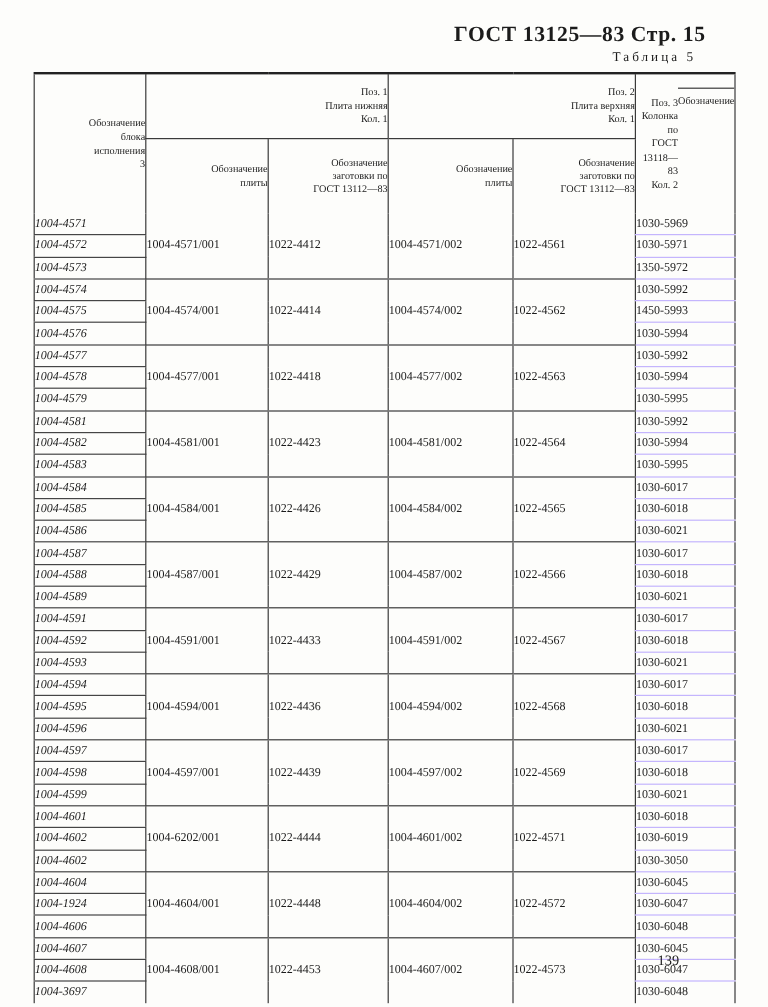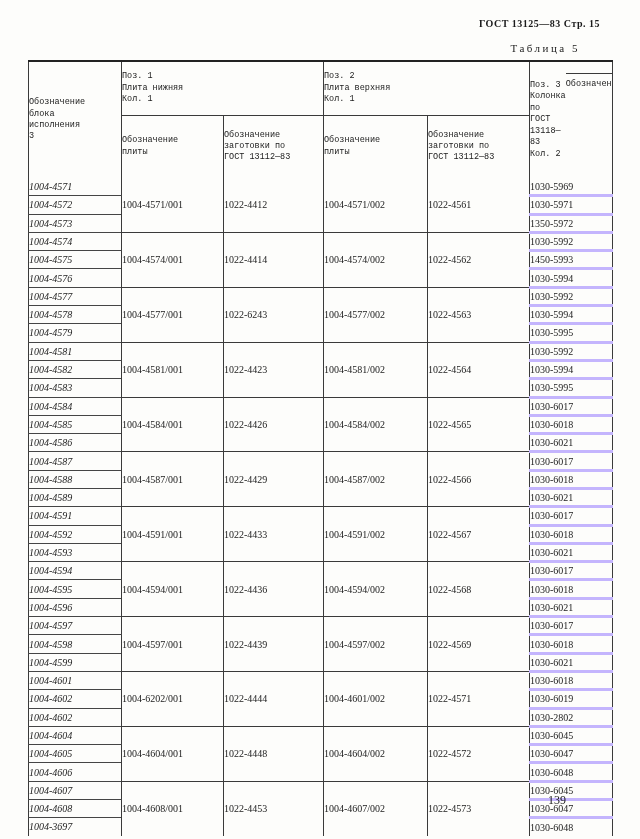--- a/index.html
+++ b/index.html
@@ -5,22 +5,22 @@
   html,body{margin:0;padding:0;}
   body{
     width:640px;height:839px;
     background:#fdfdfb;
     position:relative;
     font-family:"Liberation Serif","DejaVu Serif",serif;
     color:#1b1b1b;
     overflow:hidden;
   }
   .page-header{
-    position:absolute;top:18px;right:40px;
-    font-size:10px;font-weight:bold;letter-spacing:0.5px;
+    position:absolute;top:18px;right:52px;
+    font-size:18px;font-weight:bold;letter-spacing:0.5px;
     white-space:nowrap;
   }
   .table-label{
     position:absolute;top:42px;right:60px;
     font-size:11px;letter-spacing:2.5px;
   }
   .page-number{
     position:absolute;top:793px;left:548px;
     font-size:12px;
   }
@@ -41,42 +41,41 @@
     font-weight:normal;
     overflow:hidden;
   }
   
   .bl{border-left:1px solid #3a3a3a;}
   
   thead .tier1{height:43px;}
   thead .tier2{height:50px;}
   th.hcell{
     font-size:8.5px;line-height:1.35;
-    text-align:left;vertical-align:middle;
+    text-align:right;vertical-align:middle;
     white-space:pre-line;
-    font-family:Liberation Mono, monospace;
   }
   th.col1h{border-right:none;}
   th.groupline{border-bottom:1px solid #3a3a3a;}
   .pos3wrap{display:flex;flex-direction:row;height:93px;}
   .pos3top{flex:1;display:flex;align-items:center;justify-content:center;white-space:pre-line;}
   .pos3bottom{
     height:20px;border-top:1px solid #3a3a3a;
     display:flex;align-items:center;justify-content:center;
   }
   
   td.c1{
     height:17.3px;font-size:10px;
     padding-left:6px;vertical-align:middle;
     border-bottom:1px solid #454545;
     font-style:italic;
   }
   td.c6{
     font-size:10px;padding-left:11px;vertical-align:middle;
-    border-bottom:3px solid #c4b5fd;
+    border-bottom:1px solid #c4b5fd;
   }
   td.cg{
     font-size:10px;padding-left:15px;vertical-align:middle;
     border-bottom:1px solid #3a3a3a;
   }
   td.noline{border-bottom:none;}
 </style>
 </head>
 <body>
 
@@ -157,21 +156,21 @@
           <td class="c1">1004-4575</td>
           <td class="c6 bl">1450-5993</td>
         </tr>
         <tr>
           <td class="c1">1004-4576</td>
           <td class="c6 bl">1030-5994</td>
         </tr>
         <tr>
           <td class="c1">1004-4577</td>
           <td rowspan="3" class="cg bl">1004-4577/001</td>
-          <td rowspan="3" class="cg bl">1022-6243</td>
+          <td rowspan="3" class="cg bl">1022-4418</td>
           <td rowspan="3" class="cg bl">1004-4577/002</td>
           <td rowspan="3" class="cg bl">1022-4563</td>
           <td class="c6 bl">1030-5992</td>
         </tr>
         <tr>
           <td class="c1">1004-4578</td>
           <td class="c6 bl">1030-5994</td>
         </tr>
         <tr>
           <td class="c1">1004-4579</td>
@@ -280,32 +279,32 @@
           <td rowspan="3" class="cg bl">1004-4601/002</td>
           <td rowspan="3" class="cg bl">1022-4571</td>
           <td class="c6 bl">1030-6018</td>
         </tr>
         <tr>
           <td class="c1">1004-4602</td>
           <td class="c6 bl">1030-6019</td>
         </tr>
         <tr>
           <td class="c1">1004-4602</td>
-          <td class="c6 bl">1030-2802</td>
+          <td class="c6 bl">1030-3050</td>
         </tr>
         <tr>
           <td class="c1">1004-4604</td>
           <td rowspan="3" class="cg bl">1004-4604/001</td>
           <td rowspan="3" class="cg bl">1022-4448</td>
           <td rowspan="3" class="cg bl">1004-4604/002</td>
           <td rowspan="3" class="cg bl">1022-4572</td>
           <td class="c6 bl">1030-6045</td>
         </tr>
         <tr>
-          <td class="c1">1004-4605</td>
+          <td class="c1">1004-1924</td>
           <td class="c6 bl">1030-6047</td>
         </tr>
         <tr>
           <td class="c1">1004-4606</td>
           <td class="c6 bl">1030-6048</td>
         </tr>
         <tr>
           <td class="c1">1004-4607</td>
           <td rowspan="3" class="cg bl noline">1004-4608/001</td>
           <td rowspan="3" class="cg bl noline">1022-4453</td>

